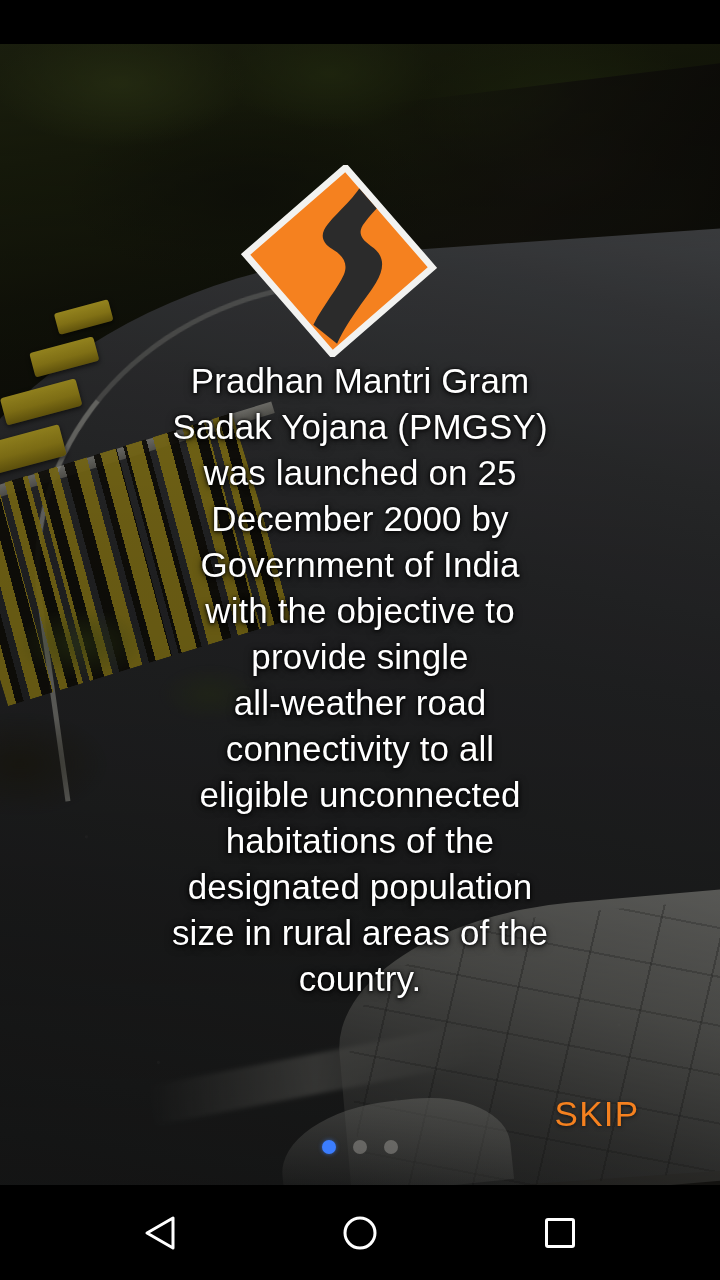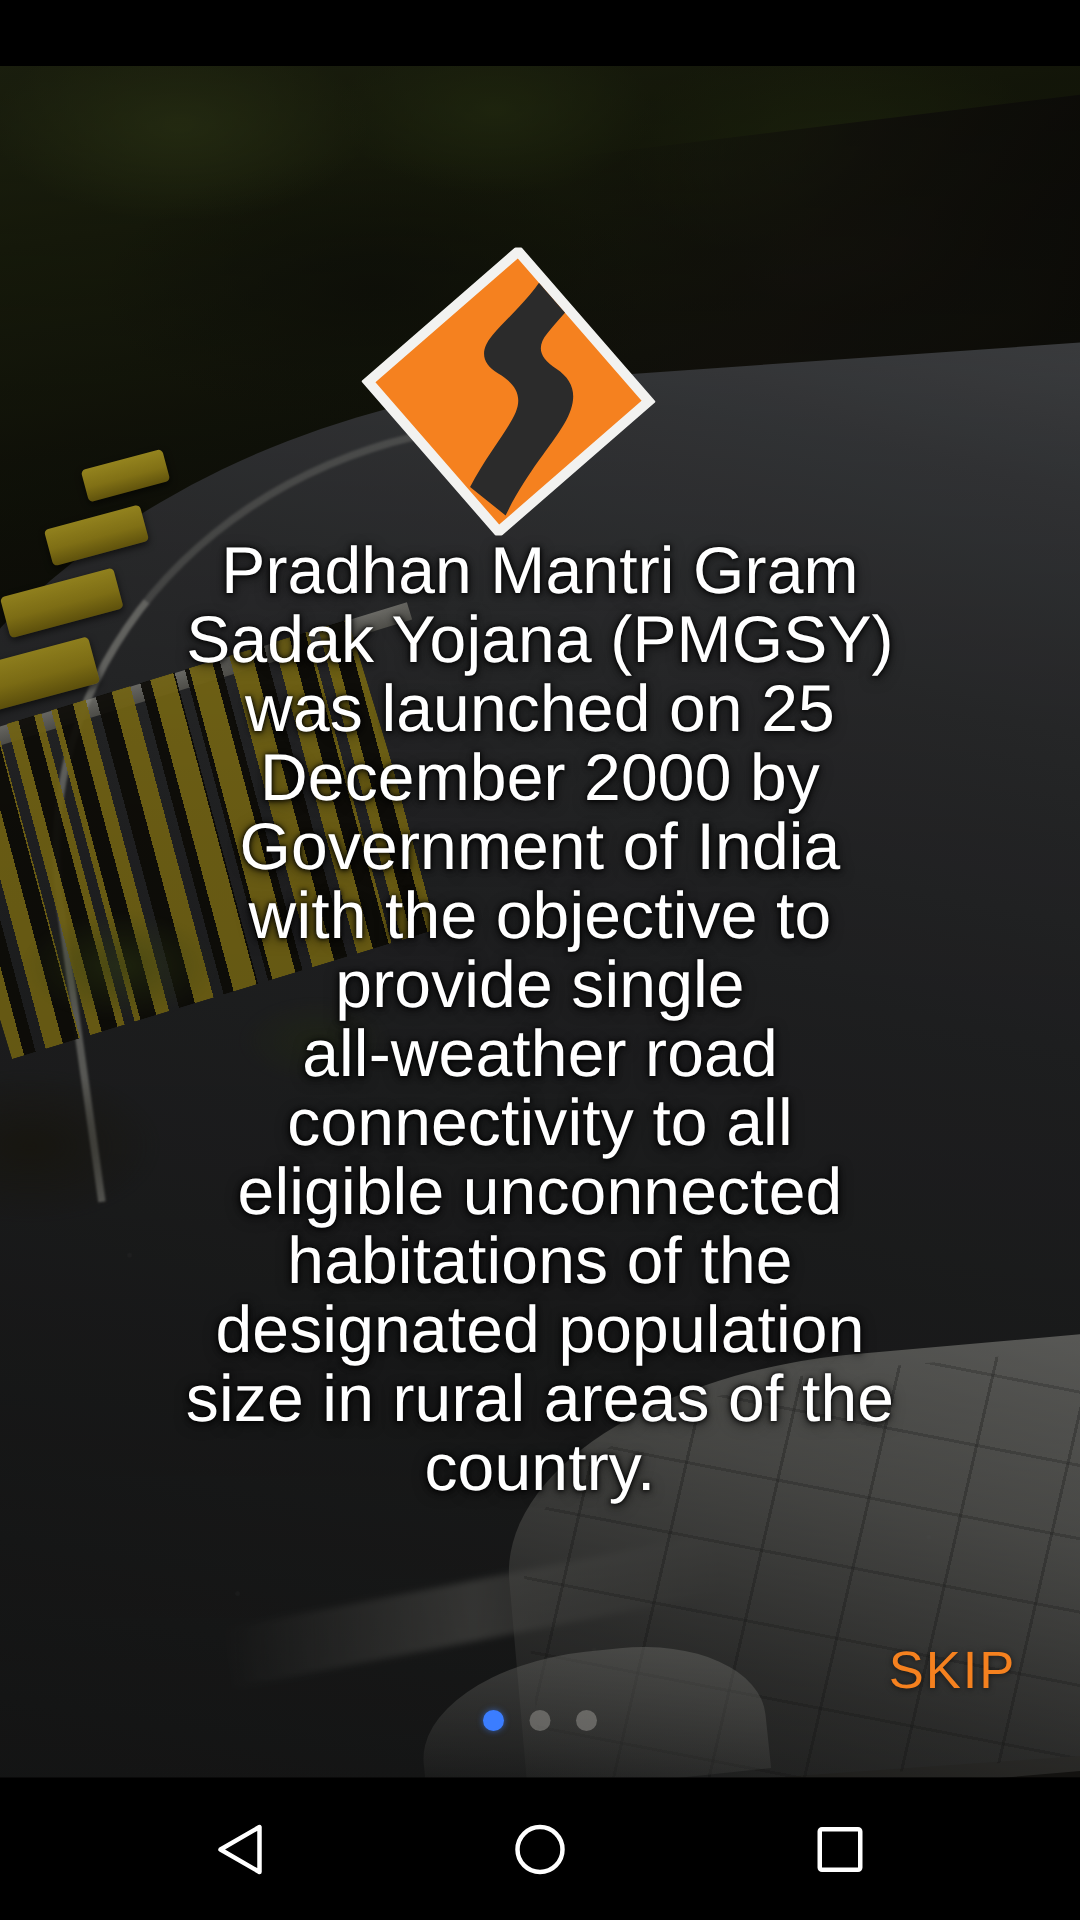--- a/index.html
+++ b/index.html
@@ -191,35 +191,35 @@
   #brand-logo svg { display:block; width:100%; height:100%; }
 
   
   #onboarding-text {
     position:absolute;
     left:50px; top:314px;
     width:620px;
     z-index:12;
     text-align:center;
     color:#ffffff;
-    font-size:44px;
+    font-size:35px;
     line-height:46px;
     font-weight:400;
     letter-spacing:.1px;
     white-space:pre-line;
     text-shadow:
        0 0 3px rgba(0,0,0,.85),
        0 1px 4px rgba(0,0,0,.75),
        0 2px 9px rgba(0,0,0,.55);
   }
 
   
   #skip-button {
     position:absolute;
-    left:560px; top:1040px;
+    left:522px; top:1040px;
     width:150px; height:60px;
     z-index:20;
     display:flex; align-items:center; justify-content:center;
     color:#f5811f;
     font-size:35px;
     font-weight:400;
     letter-spacing:1.3px;
     cursor:pointer;
     text-shadow:0 1px 4px rgba(0,0,0,.6);
     background:transparent;

